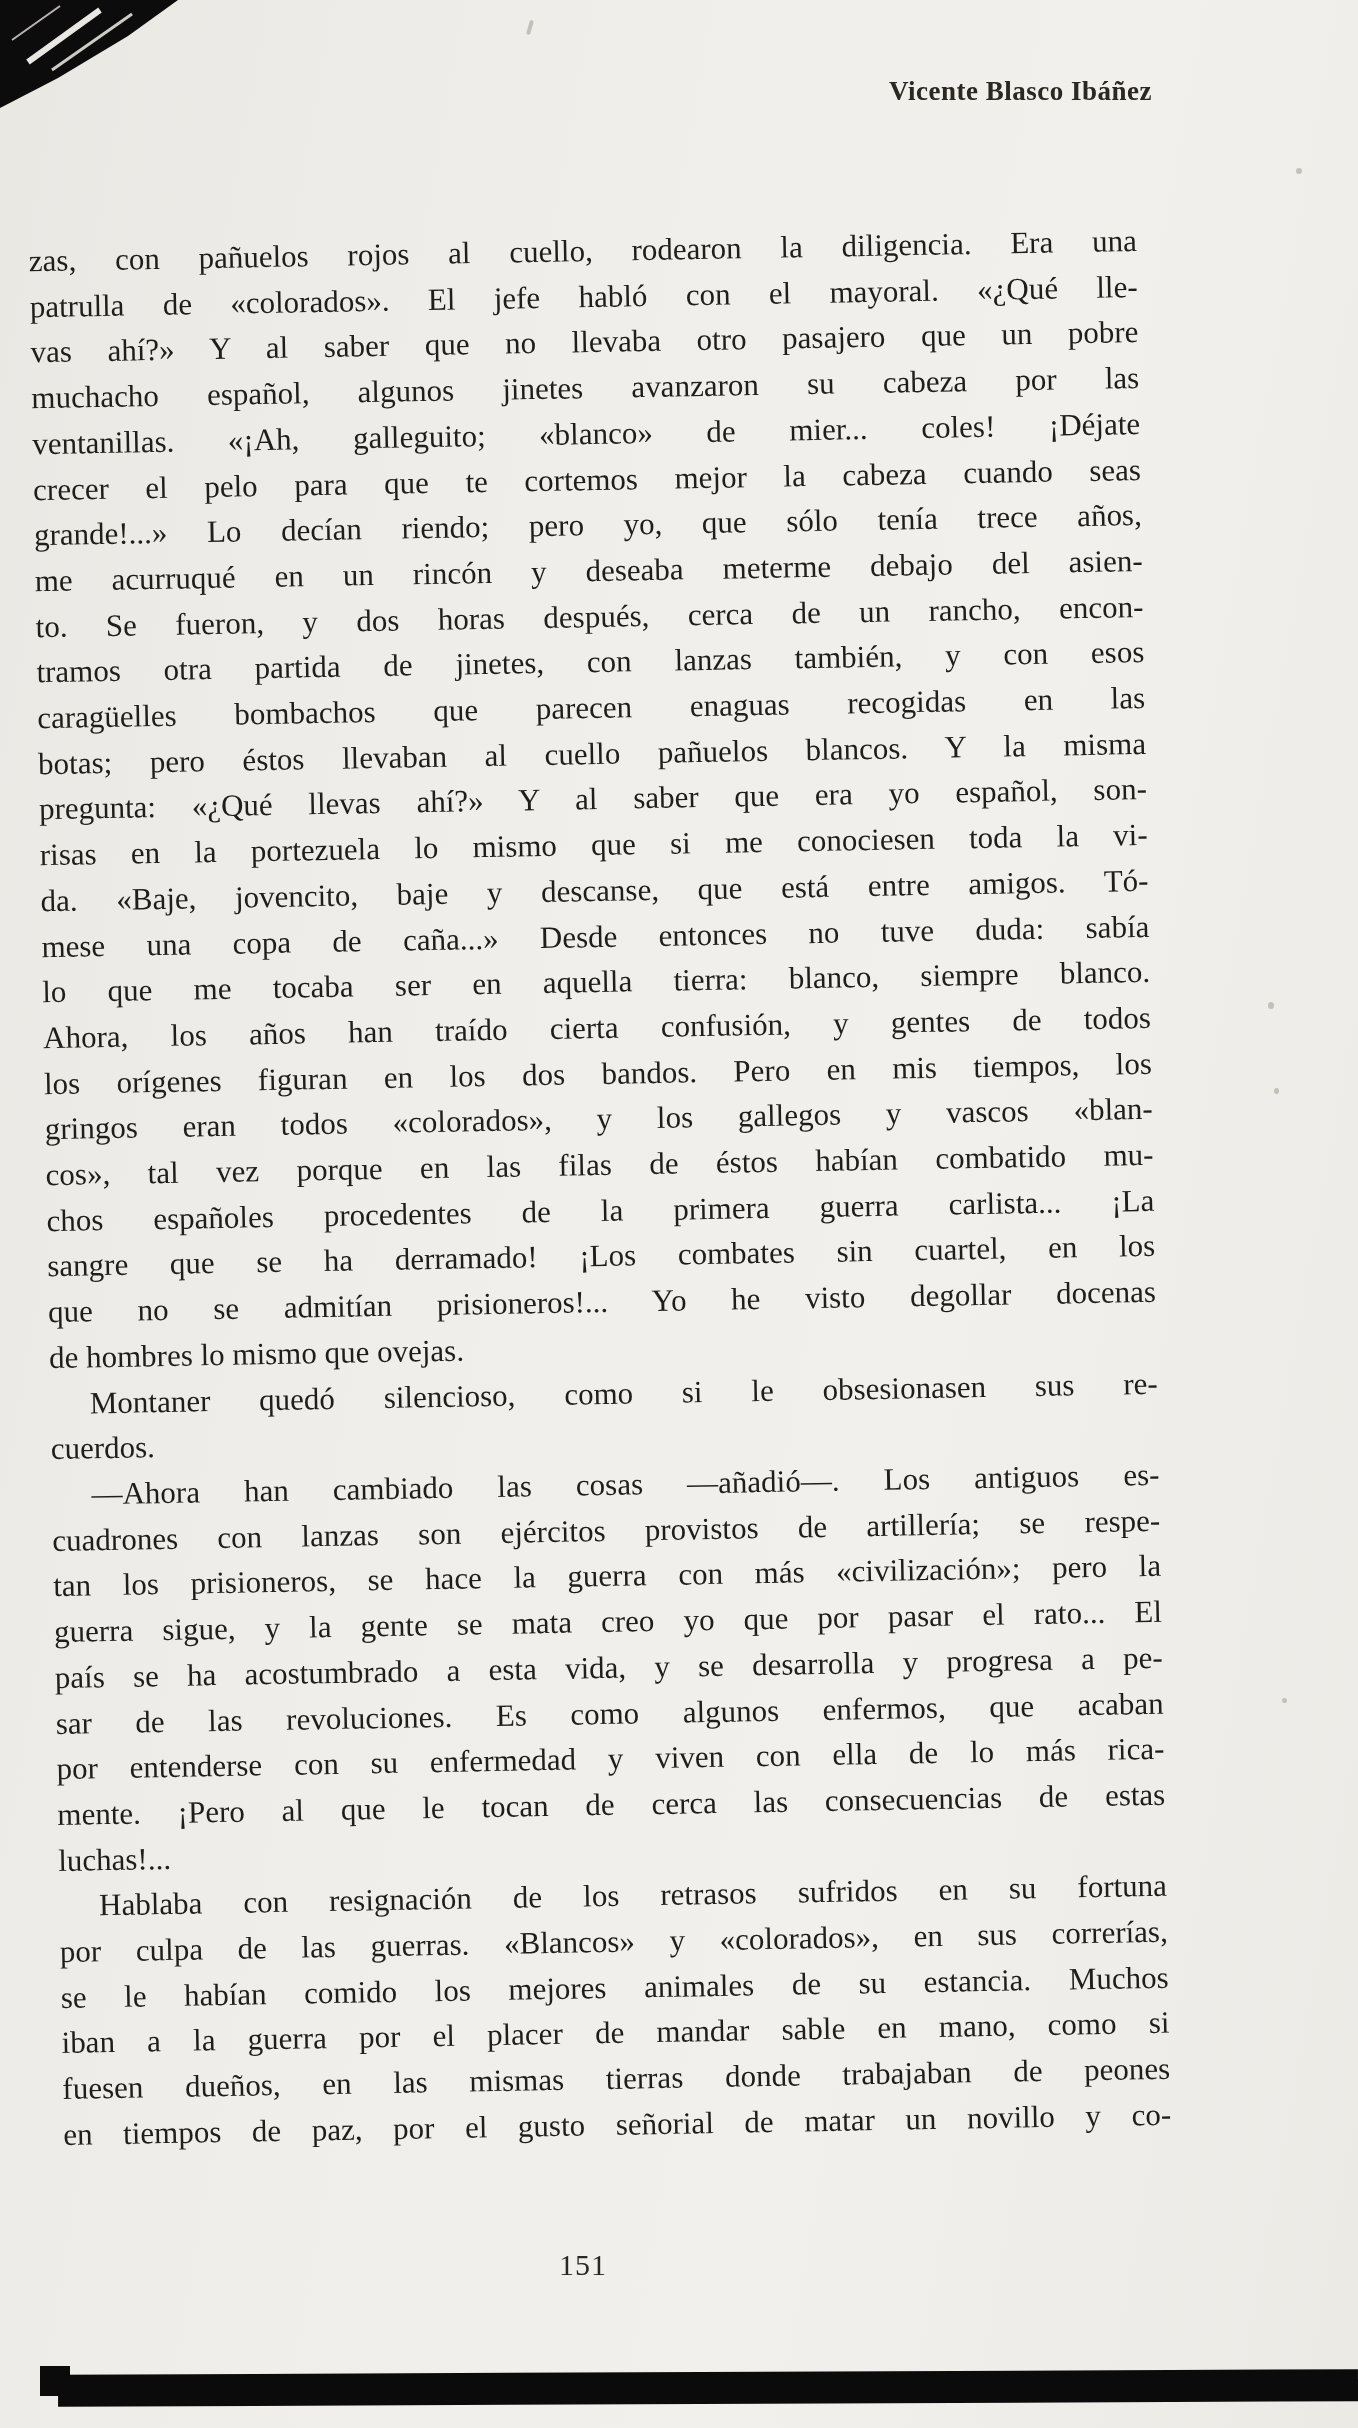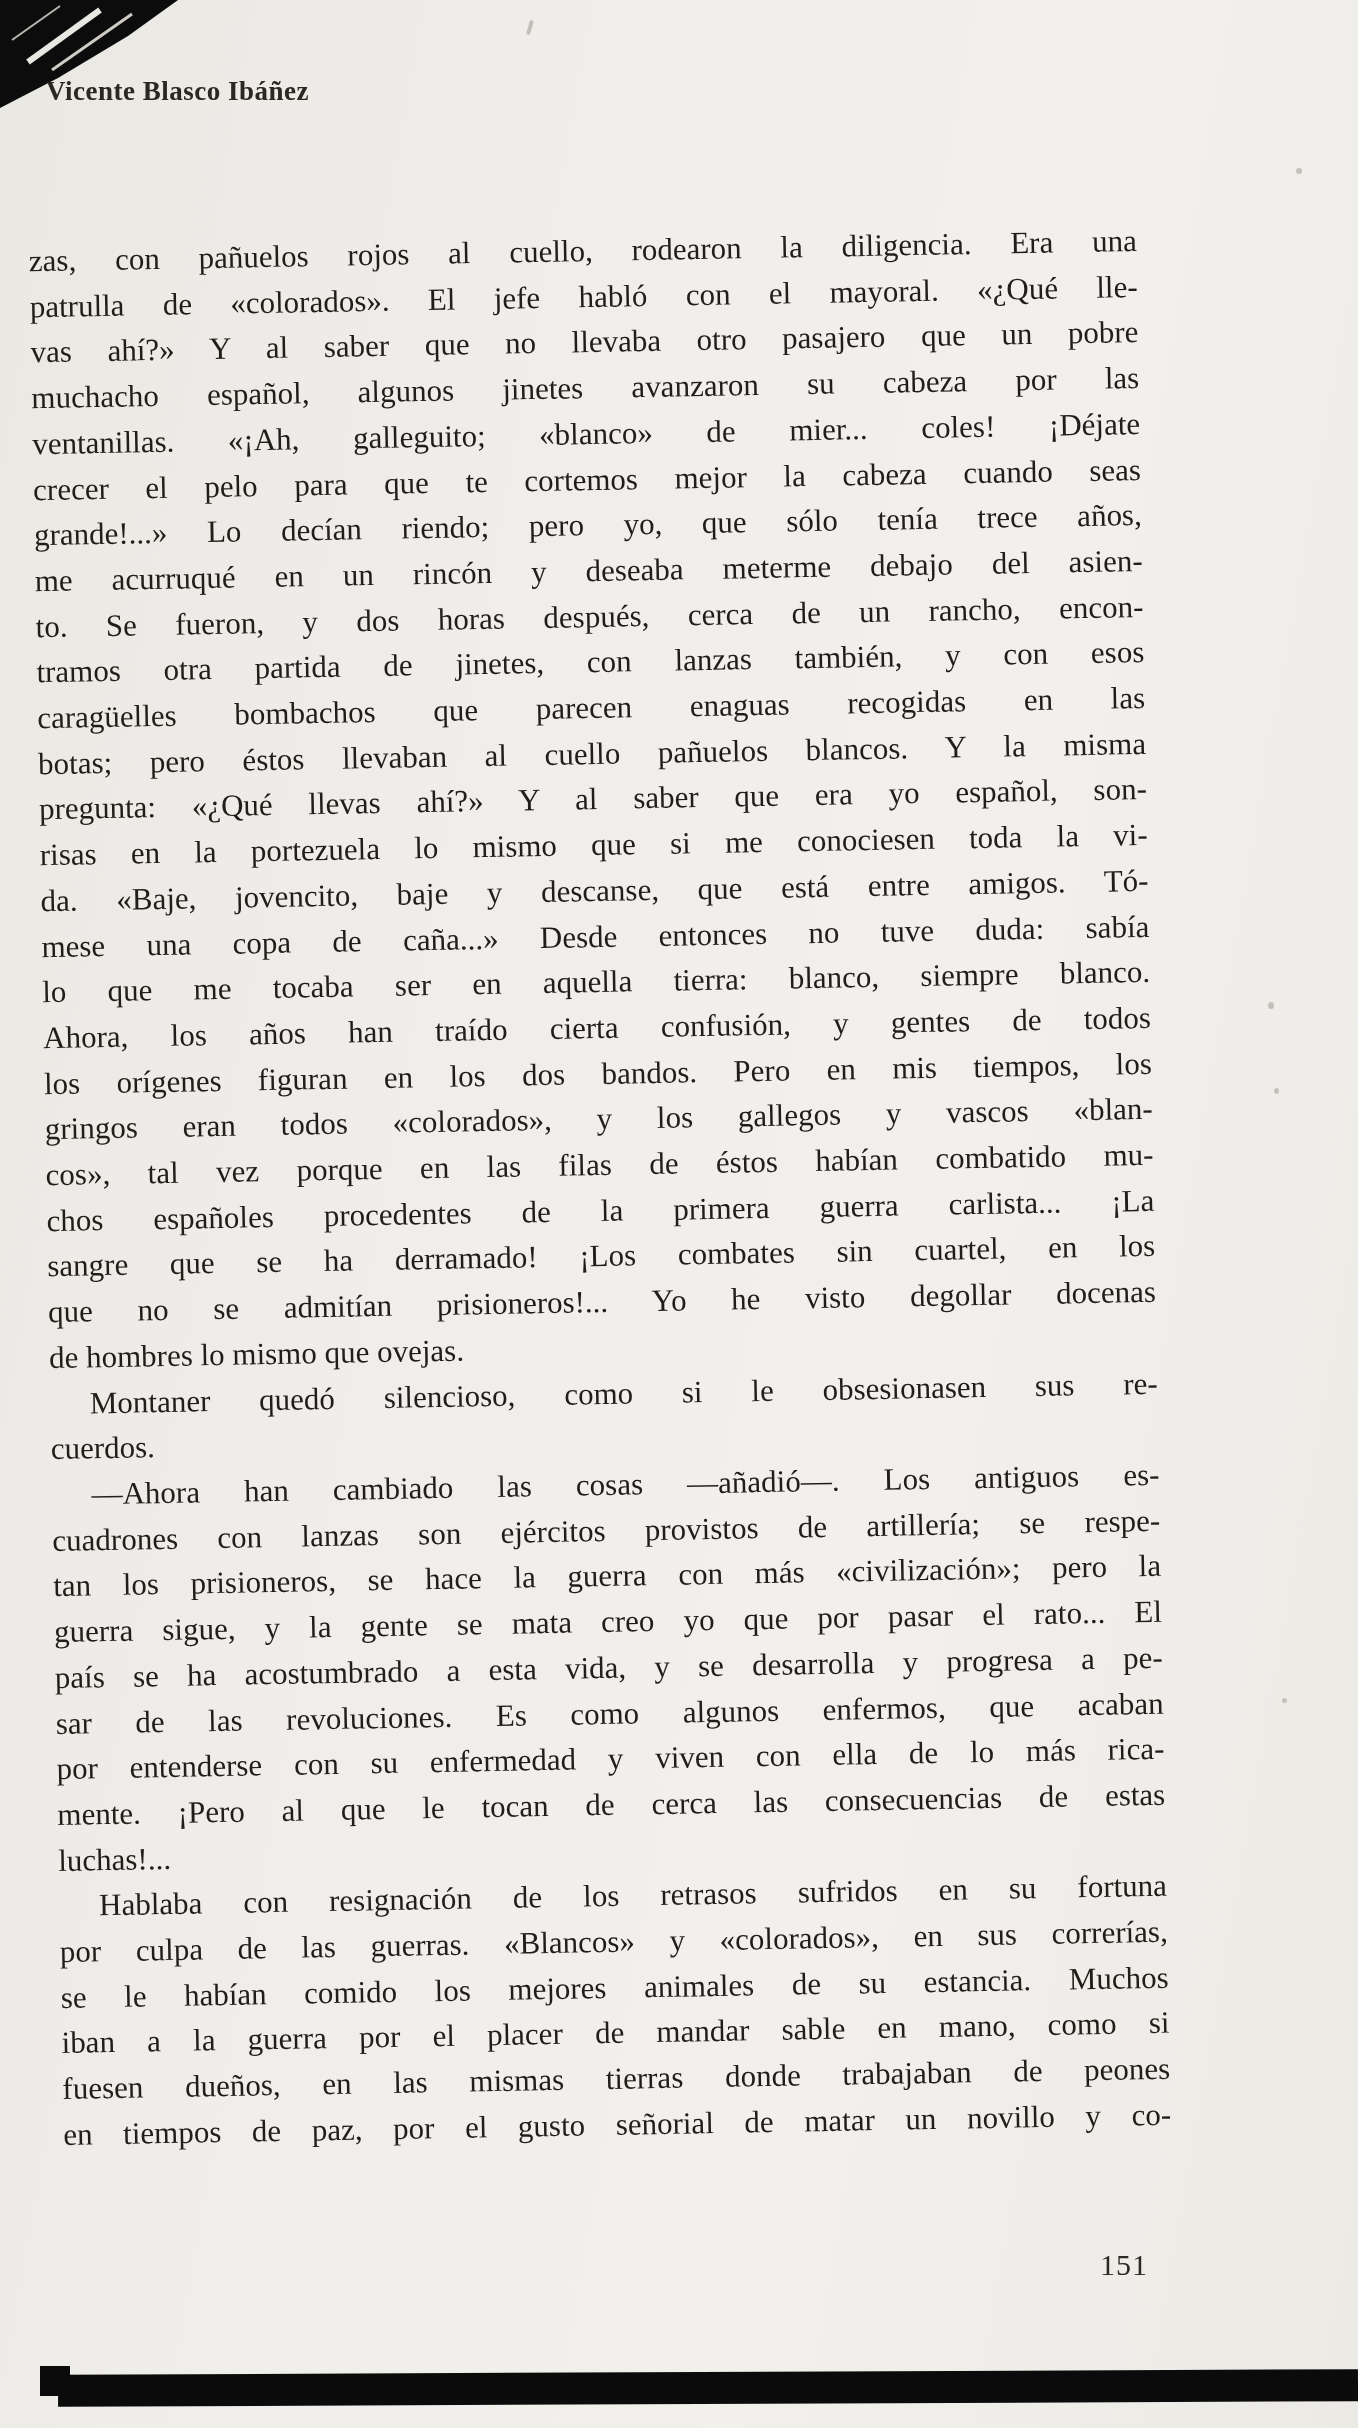--- a/index.html
+++ b/index.html
@@ -12,21 +12,21 @@
     background: linear-gradient(100deg, #eae8e3 0%, #efeeea 35%, #f1f0ec 65%, #eceae5 100%);
     font-family: "Liberation Serif", "DejaVu Serif", serif;
     color: #211e19;
     overflow: hidden;
   }
   .running-header {
     position: absolute;
     top: 76px;
     left: 46px;
     width: 1106px;
-    text-align: left;
+    text-align: right;
     font-size: 27px;
     font-weight: bold;
     letter-spacing: 0.5px;
     color: #2b2721;
   }
   .text-block {
     position: absolute;
     top: 228px;
     left: 46px;
     width: 1108px;
@@ -39,23 +39,23 @@
     text-align: justify;
     text-align-last: justify;
     text-justify: inter-word;
     white-space: nowrap;
   }
   .line.endline { text-align-last: left; white-space: normal; }
   .line.indent { text-indent: 40px; }
   .page-number {
     position: absolute;
     top: 2248px;
-    left: 42px;
+    left: 30px;
     width: 1106px;
-    text-align: right;
+    text-align: center;
     font-size: 30px;
     letter-spacing: 1px;
     color: #2b2721;
   }
   .corner-artifact { position: absolute; top: 0; left: 0; }
   .bottom-bar {
     position: absolute;
     left: 58px;
     right: 0;
     top: 2372px;

